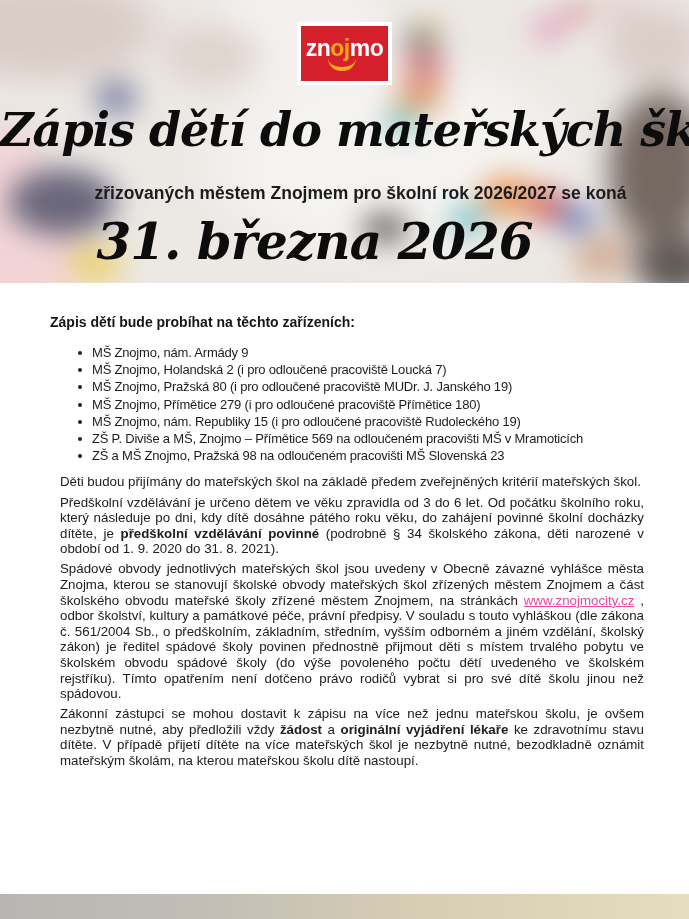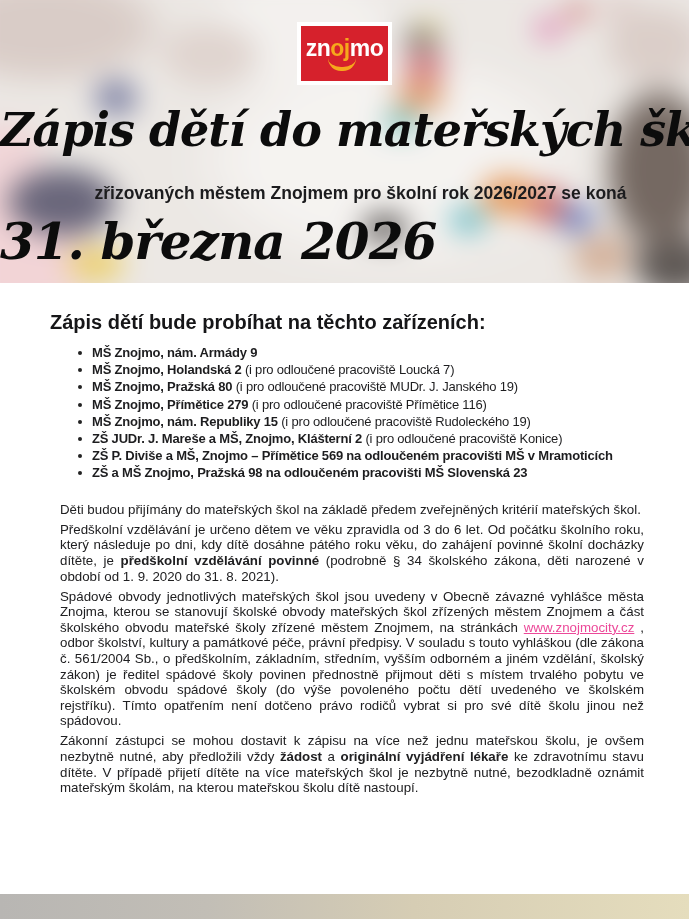--- a/index.html
+++ b/index.html
@@ -56,41 +56,41 @@
   .hero-title{
     position:absolute;left:0;top:101px;width:689px;text-align:center;z-index:2;
     font-family:"DejaVu Serif", serif;font-style:italic;font-weight:bold;
     font-size:46px;line-height:58px;letter-spacing:-1px;color:#0c0c0c;white-space:nowrap;
   }
   .hero-subtitle{
     position:absolute;left:16px;top:182px;width:689px;text-align:center;z-index:2;
     font-weight:bold;font-size:17.5px;line-height:22px;color:#1c1c1e;
   }
   .hero-date{
-    position:absolute;left:0;top:210px;width:629px;text-align:left;z-index:2;
+    position:absolute;left:0;top:210px;width:629px;text-align:center;z-index:2;
     font-family:"DejaVu Serif", serif;font-style:italic;font-weight:bold;
     font-size:50px;line-height:64px;letter-spacing:-1px;color:#0c0c0c;white-space:nowrap;
   }
 
   
   .content{position:relative;background:#ffffff;}
   .section-heading{
-    margin:30px 45px 0 50px;font-size:20px;line-height:18px;font-weight:bold;color:#161618;
+    margin:30px 45px 0 50px;font-size:14px;line-height:18px;font-weight:bold;color:#161618;
   }
   .facilities{list-style:none;margin:13px 0 0 0;padding:0 0 0 78px;}
   .facilities li{
     position:relative;font-size:13px;line-height:17.2px;white-space:nowrap;color:#1d1d1f;
     letter-spacing:-0.2px;padding-left:14px;
   }
   .facilities li::before{
     content:"";position:absolute;left:0;top:7px;width:4px;height:4px;border-radius:50%;background:#222;
   }
-  .facility-name{font-weight:bold;}
+  .facility-name{font-weight:normal;}
   .info-heading{margin-top:17px;}
-  .paras{margin:20px 45px 0 60px;}
+  .paras{margin:10px 45px 0 60px;}
   .paras p{
     margin:0 0 4.5px 0;font-size:13.3px;line-height:15.6px;text-align:justify;color:#202022;
   }
   .paras .b{font-weight:bold;}
   .paras a.link{color:#ec4899;text-decoration:underline;}
 
   
   .footer-strip{
     position:absolute;left:0;bottom:0;width:689px;height:25px;
     background:linear-gradient(to right,#b8b6b3 0%,#c2beb6 30%,#d6cdb4 60%,#e5ddbd 100%);
@@ -115,23 +115,22 @@
     <div class="hero-date">31. března 2026</div>
   </div>
 
   <div class="content">
     <div class="section-heading">Zápis dětí bude probíhat na těchto zařízeních:</div>
 
     <ul class="facilities">
         <li><span class="facility-name">MŠ Znojmo, nám. Armády 9</span><span></span></li>
         <li><span class="facility-name">MŠ Znojmo, Holandská 2</span><span> (i pro odloučené pracoviště Loucká 7)</span></li>
         <li><span class="facility-name">MŠ Znojmo, Pražská 80</span><span> (i pro odloučené pracoviště MUDr. J. Janského 19)</span></li>
-        <li><span class="facility-name">MŠ Znojmo, Přímětice 279</span><span> (i pro odloučené pracoviště Přímětice 116)</span></li>
+        <li><span class="facility-name">MŠ Znojmo, Přímětice 279</span><span> (i pro odloučené pracoviště Přímětice 180)</span></li>
         <li><span class="facility-name">MŠ Znojmo, nám. Republiky 15</span><span> (i pro odloučené pracoviště Rudoleckého 19)</span></li>
-        <li><span class="facility-name">ZŠ JUDr. J. Mareše a MŠ, Znojmo, Klášterní 2</span><span> (i pro odloučené pracoviště Konice)</span></li>
         <li><span class="facility-name">ZŠ P. Diviše a MŠ, Znojmo – Přímětice 569 na odloučeném pracovišti MŠ v Mramoticích</span><span></span></li>
         <li><span class="facility-name">ZŠ a MŠ Znojmo, Pražská 98 na odloučeném pracovišti MŠ Slovenská 23</span><span></span></li>
       </ul>
 
 
     <div class="paras">
         <p><span>Děti budou přijímány do mateřských škol na základě předem zveřejněných kritérií mateřských škol.</span></p>
         <p><span>Předškolní vzdělávání je určeno dětem ve věku zpravidla od 3 do 6 let. Od počátku školního roku, který následuje po dni, kdy dítě dosáhne pátého roku věku, do zahájení povinné školní docházky dítěte, je </span><span class="b">předškolní vzdělávání povinné</span><span> (podrobně § 34 školského zákona, děti narozené  v období od 1. 9. 2020 do 31. 8. 2021).</span></p>
         <p><span>Spádové obvody jednotlivých mateřských škol jsou uvedeny v Obecně závazné vyhlášce města Znojma, kterou se stanovují školské obvody mateřských škol zřízených městem Znojmem a část školského obvodu mateřské školy zřízené městem Znojmem, na stránkách </span><a class="link" href="#">www.znojmocity.cz</a><span> , odbor školství, kultury a památkové péče, právní předpisy. V souladu s touto vyhláškou (dle zákona č. 561/2004 Sb., o předškolním, základním, středním, vyšším odborném a jiném vzdělání, školský zákon) je ředitel spádové školy povinen přednostně přijmout děti s místem trvalého pobytu ve školském obvodu spádové školy (do výše povoleného počtu dětí uvedeného ve školském rejstříku). Tímto opatřením není dotčeno právo rodičů vybrat si pro své dítě školu jinou než spádovou.</span></p>
         <p><span>Zákonní zástupci se mohou dostavit k zápisu na více než jednu mateřskou školu, je ovšem nezbytně nutné, aby předložili vždy </span><span class="b">žádost</span><span> a </span><span class="b">originální vyjádření lékaře</span><span> ke zdravotnímu stavu dítěte. V případě přijetí dítěte na více mateřských škol je nezbytně nutné, bezodkladně oznámit mateřským školám, na kterou mateřskou školu dítě nastoupí.</span></p>

